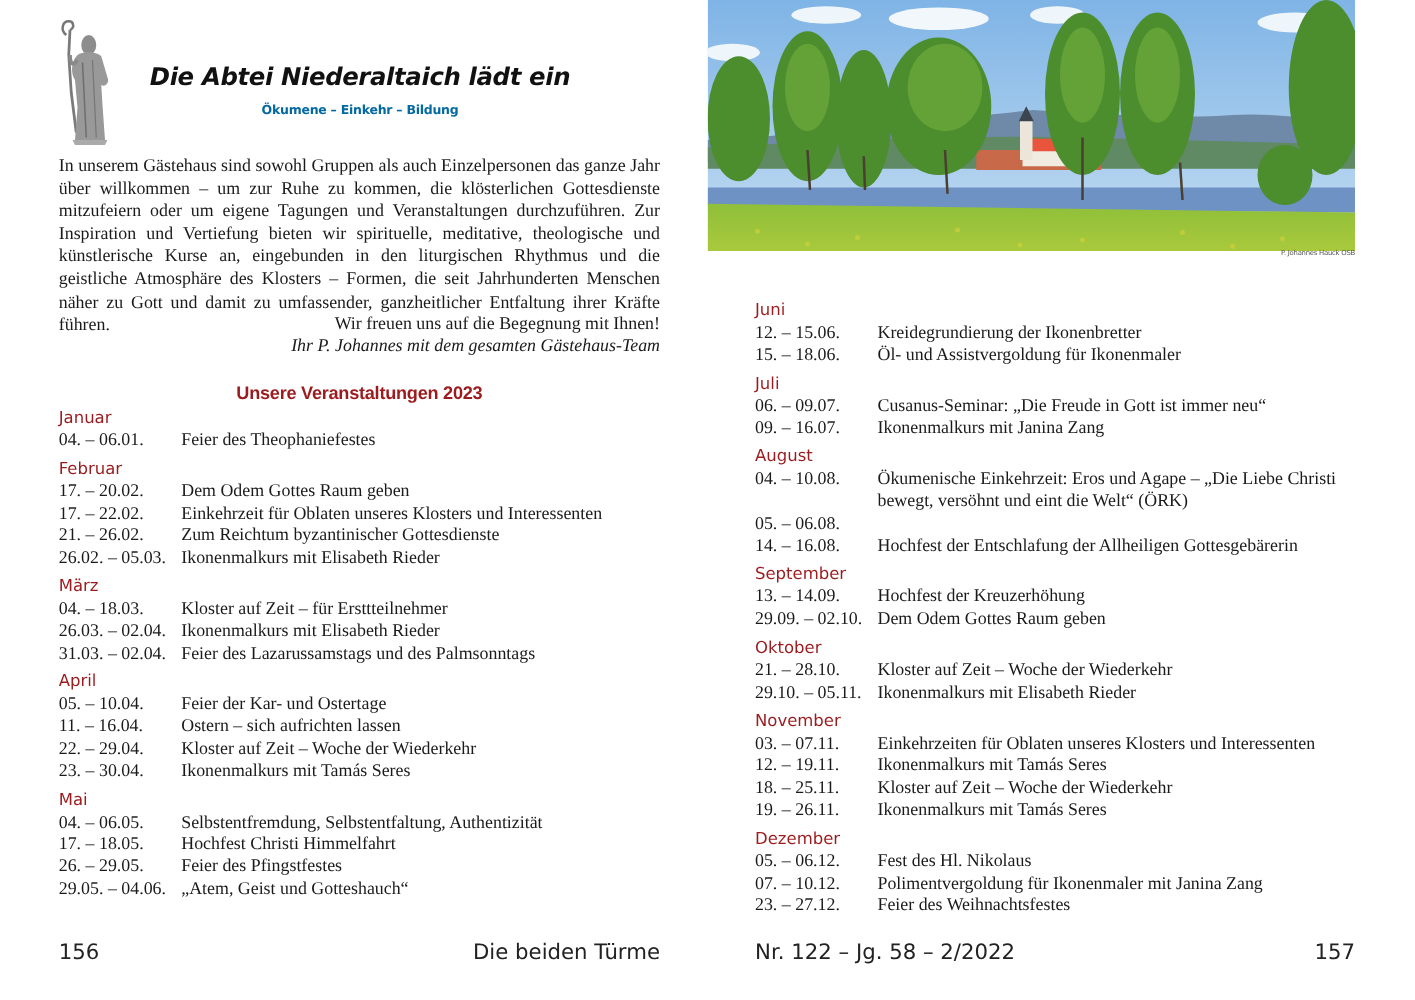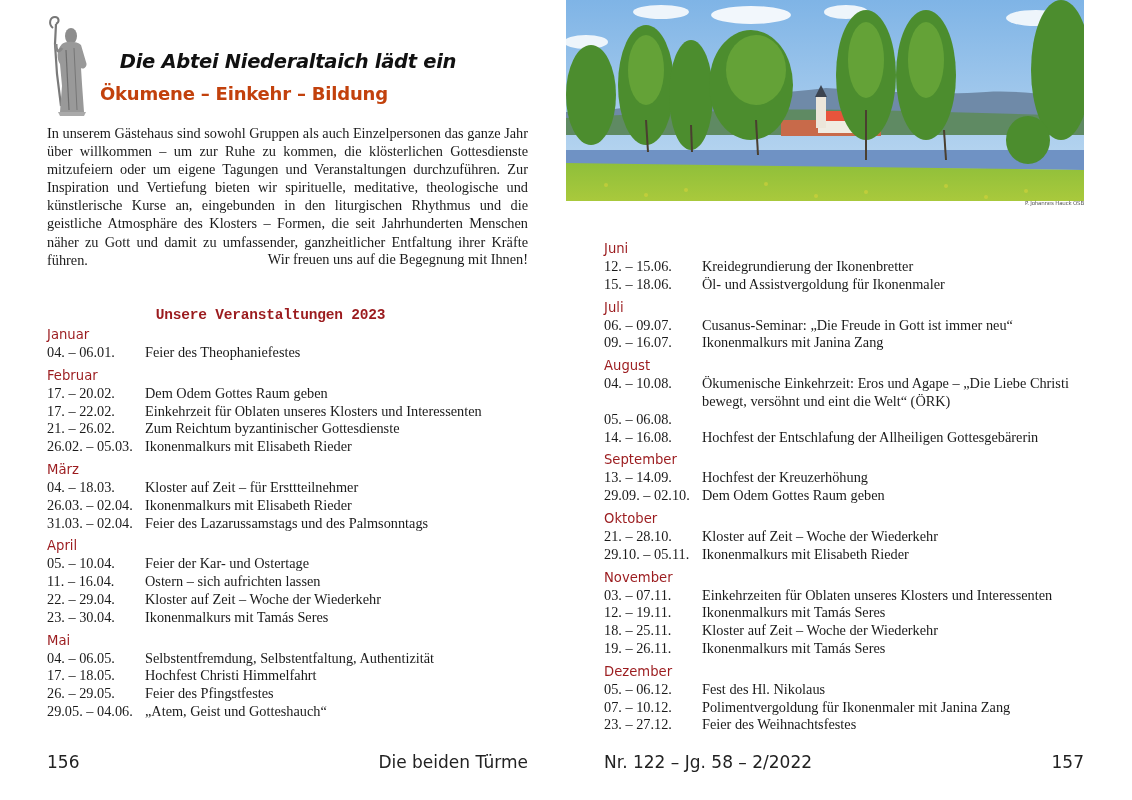--- a/index.html
+++ b/index.html
@@ -8,31 +8,31 @@
 
   .page { position: absolute; top: 0; height: 800px; }
   .page-left { left: 0; width: 566px; }
   .page-right { left: 566px; width: 566px; }
 
   
   .statue { position: absolute; left: 44px; top: 14px; width: 48px; height: 104px; }
 
   .title { position: absolute; left: 100px; width: 376px; top: 50px; text-align: center;
     font-family: "DejaVu Sans", sans-serif; font-style: italic; font-weight: bold; font-size: 19.5px; color: #111; letter-spacing: -0.3px; }
-  .subtitle { position: absolute; left: 100px; width: 376px; top: 83px; 
-    font-family: "DejaVu Sans", sans-serif; font-weight: bold; font-size: 18px; color: #c2410c; letter-spacing: -0.2px; }
+  .subtitle { position: absolute; left: 100px; width: 376px; top: 83px; text-align: center;
+    font-family: "DejaVu Sans", sans-serif; font-weight: bold; font-size: 10px; color: #0369a1; letter-spacing: -0.2px; }
 
   .intro { position: absolute; left: 47px; top: 124px; width: 481px;
     font-size: 14.3px; line-height: 18.1px; text-align: justify; }
   .intro p { margin: 0; }
   .greeting { position: absolute; right: 38px; top: 250px; text-align: right; font-size: 14.3px; line-height: 18.1px; }
   .signature { position: absolute; right: 38px; top: 268px; text-align: right; font-size: 14.3px; font-style: italic; line-height: 18.1px; }
 
-  .events-heading { position: absolute; left: 30px; width: 481px; top: 307px; text-align: center;
-    font-family: Liberation Mono, monospace; font-weight: bold; font-size: 14.5px; color: #9b1b1e; letter-spacing: -0.2px; }
+  .events-heading { position: absolute; left: 47px; width: 481px; top: 307px; text-align: center;
+    font-family: Liberation Sans, sans-serif; font-weight: bold; font-size: 14.5px; color: #9b1b1e; letter-spacing: -0.2px; }
 
   .schedule { position: absolute; }
   .schedule-left { left: 47px; top: 326px; width: 490px; }
   .schedule-right { left: 38px; top: 240px; width: 500px; }
 
   .month { margin-top: 5px; }
   .month:first-child { margin-top: 0; }
   .month-name { font-family: "DejaVu Sans", sans-serif; font-size: 13.2px; color: #9b1b1e; line-height: 18px; height: 18px; }
   .event { display: flex; font-size: 14.3px; line-height: 17.8px; }
   .event-date { width: 98px; flex: 0 0 98px; white-space: nowrap; }
@@ -67,20 +67,21 @@
     <path d="M14 98 L42 98 L40 102 L16 102 Z" fill="#aaa"></path>
   </svg>
 
   <div class="title">Die Abtei Niederaltaich lädt ein</div>
   <div class="subtitle">Ökumene – Einkehr – Bildung</div>
 
   <div class="intro">
     <p>In unserem Gästehaus sind sowohl Gruppen als auch Einzelpersonen das ganze Jahr über willkommen – um zur Ruhe zu kommen, die klösterlichen Gottesdienste mitzufeiern oder um eigene Tagungen und Veranstaltungen durchzuführen. Zur Inspiration und Vertiefung bieten wir spirituelle, meditative, theologische und künstlerische Kurse an, eingebunden in den liturgischen Rhythmus und die geistliche Atmosphäre des Klosters – Formen, die seit Jahrhunderten Menschen näher zu Gott und damit zu umfassender, ganzheitlicher Entfaltung ihrer Kräfte führen.</p>
   </div>
   <div class="greeting">Wir freuen uns auf die Begegnung mit Ihnen!</div>
+  <div class="signature">Ihr P. Johannes mit dem gesamten Gästehaus-Team</div>
 
   <div class="events-heading">Unsere Veranstaltungen 2023</div>
 
   <div class="schedule schedule-left">
       <div class="month">
         <div class="month-name">Januar</div>
         <div class="event">
           <span class="event-date">04. – 06.01.</span>
           <span class="event-title">Feier des Theophaniefestes</span>
         </div>

